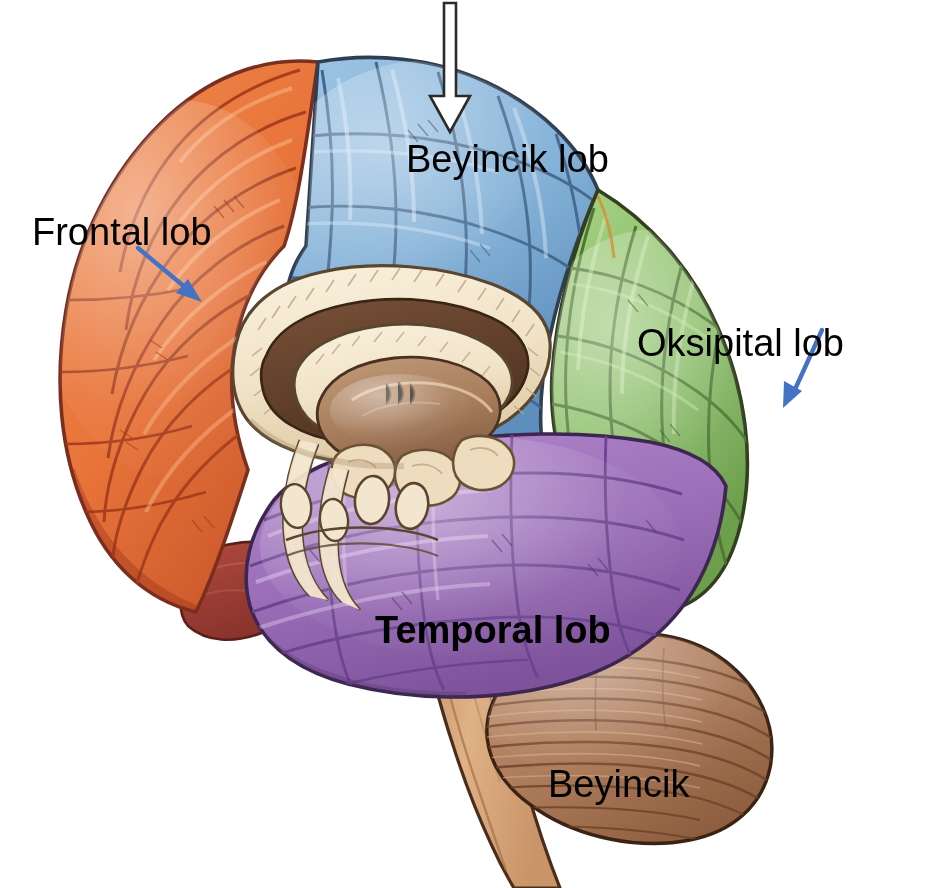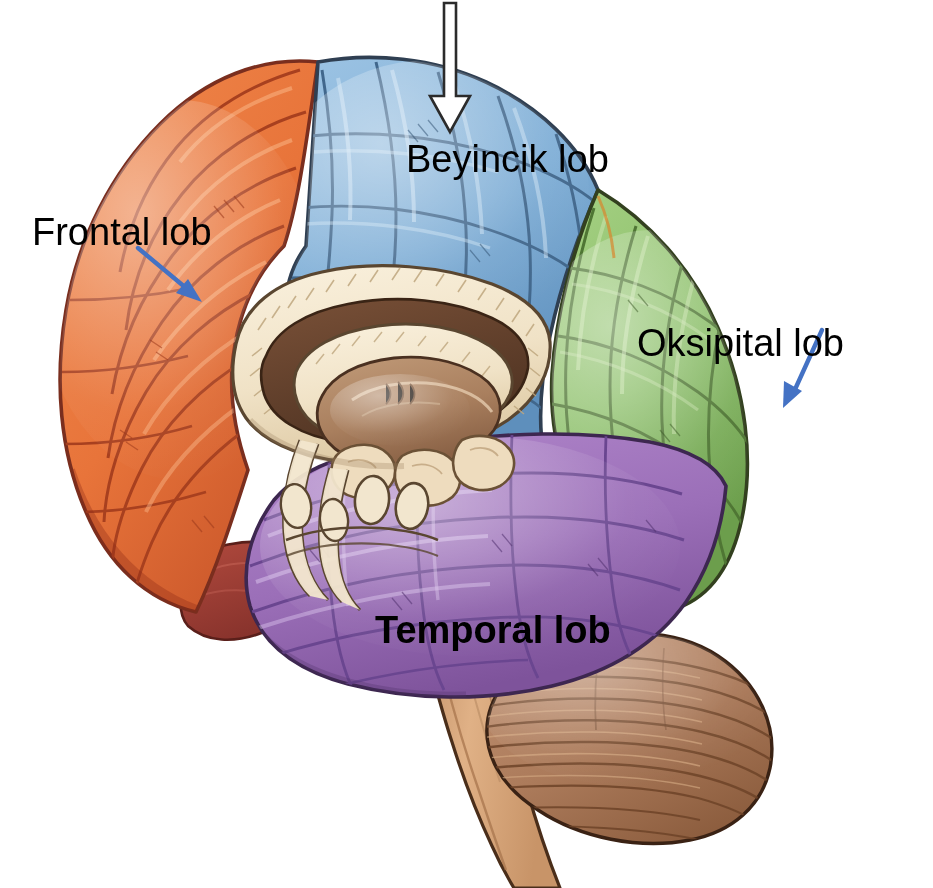--- a/index.html
+++ b/index.html
@@ -359,14 +359,15 @@
   </svg>
 
   <div class="lbl" id="label-frontal">Frontal lob</div>
 
   <div class="lbl" id="label-parietal">Beyincik lob</div>
 
   <div class="lbl" id="label-occipital">Oksipital lob</div>
 
   <div class="lbl" id="label-temporal">Temporal lob</div>
 
+  <div class="lbl" id="label-cerebellum">Beyincik</div>
 
 </div>
 
 </body></html>

